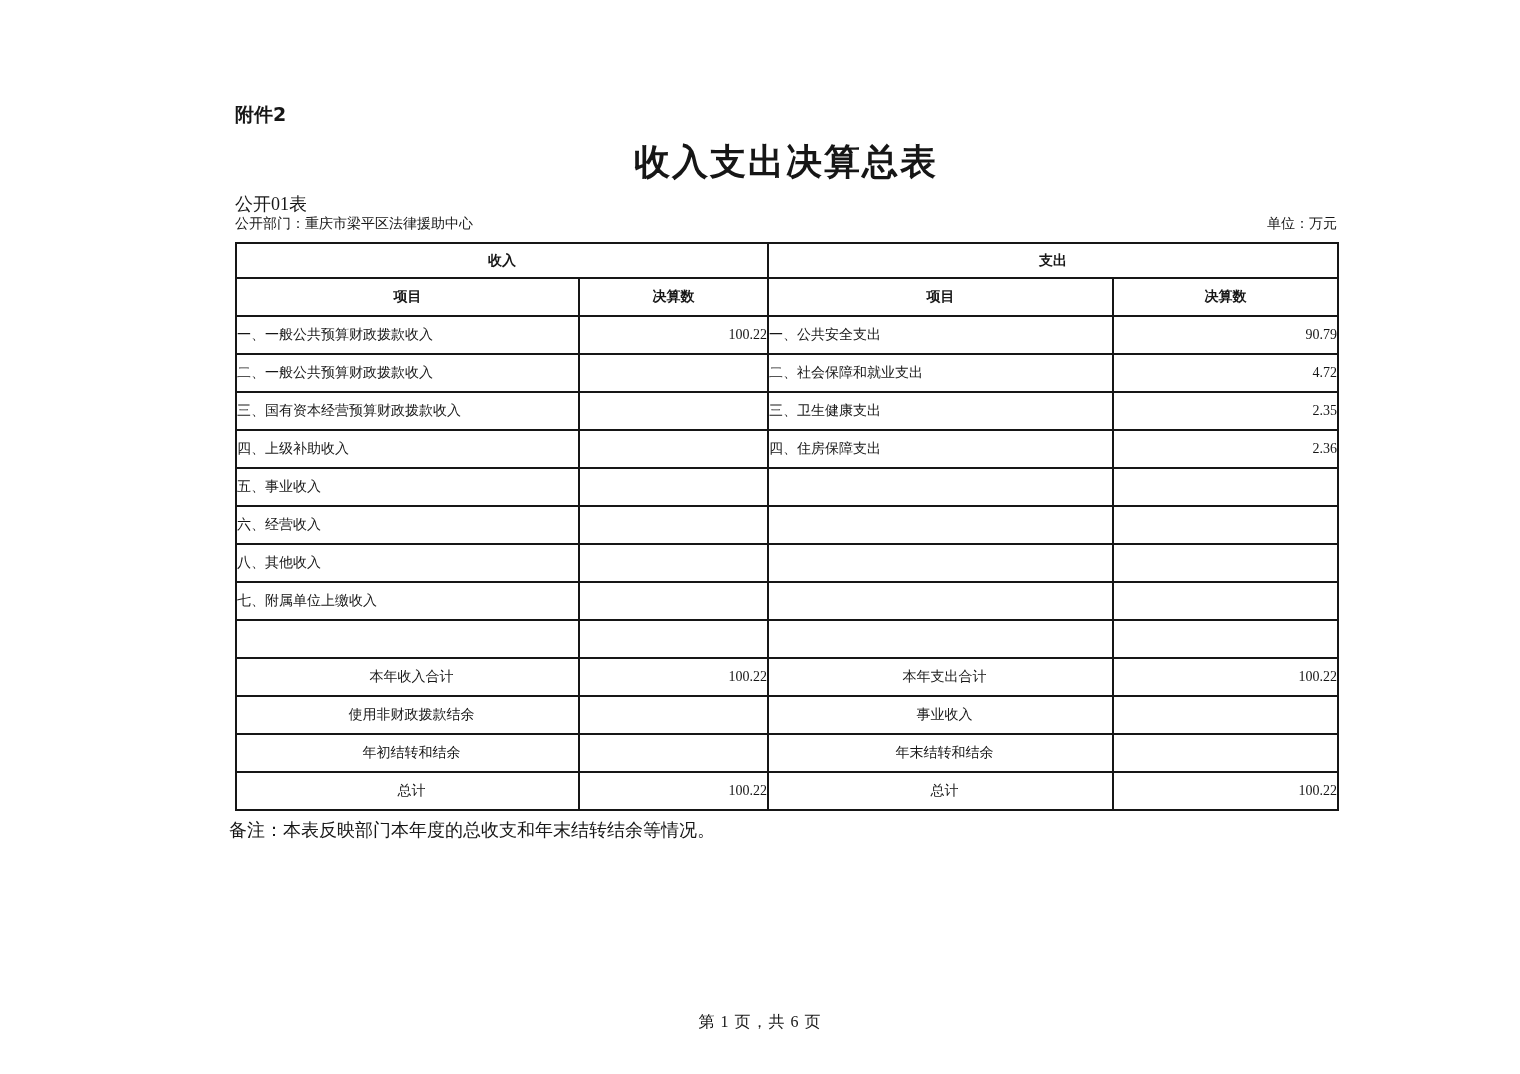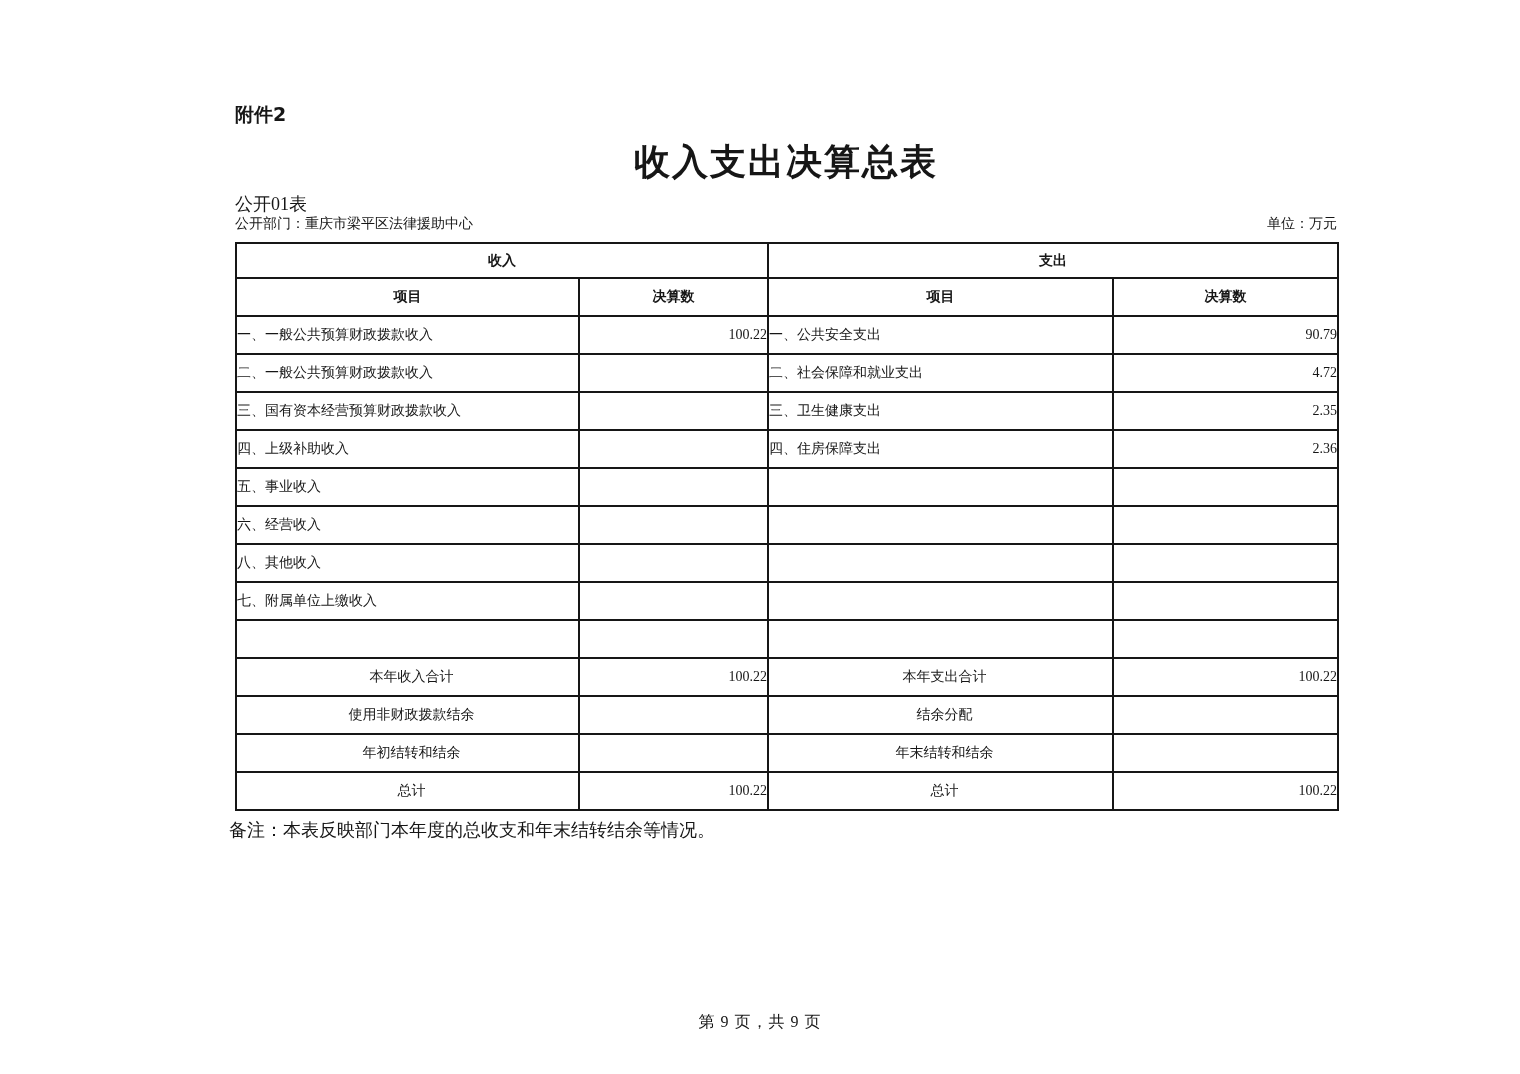--- a/index.html
+++ b/index.html
@@ -152,33 +152,33 @@
 
   <tr class="summary-row">
     <td class="item">本年收入合计</td>
     <td class="amount">100.22</td>
     <td class="item">本年支出合计</td>
     <td class="amount">100.22</td>
   </tr>
   <tr class="summary-row">
     <td class="item">使用非财政拨款结余</td>
     <td class="amount"></td>
-    <td class="item">结余分配</td>
+    <td class="item">事业收入</td>
     <td class="amount"></td>
   </tr>
   <tr class="summary-row">
     <td class="item">年初结转和结余</td>
     <td class="amount"></td>
     <td class="item">年末结转和结余</td>
     <td class="amount"></td>
   </tr>
   <tr class="summary-row">
     <td class="item">总计</td>
     <td class="amount">100.22</td>
     <td class="item">总计</td>
     <td class="amount">100.22</td>
   </tr>
 </tbody>
   </table>
 
 <div class="note">备注：本表反映部门本年度的总收支和年末结转结余等情况。</div>
 
-<div class="page-footer">第 9 页，共 9 页</div>
+<div class="page-footer">第 1 页，共 6 页</div>
 
 </body></html>

